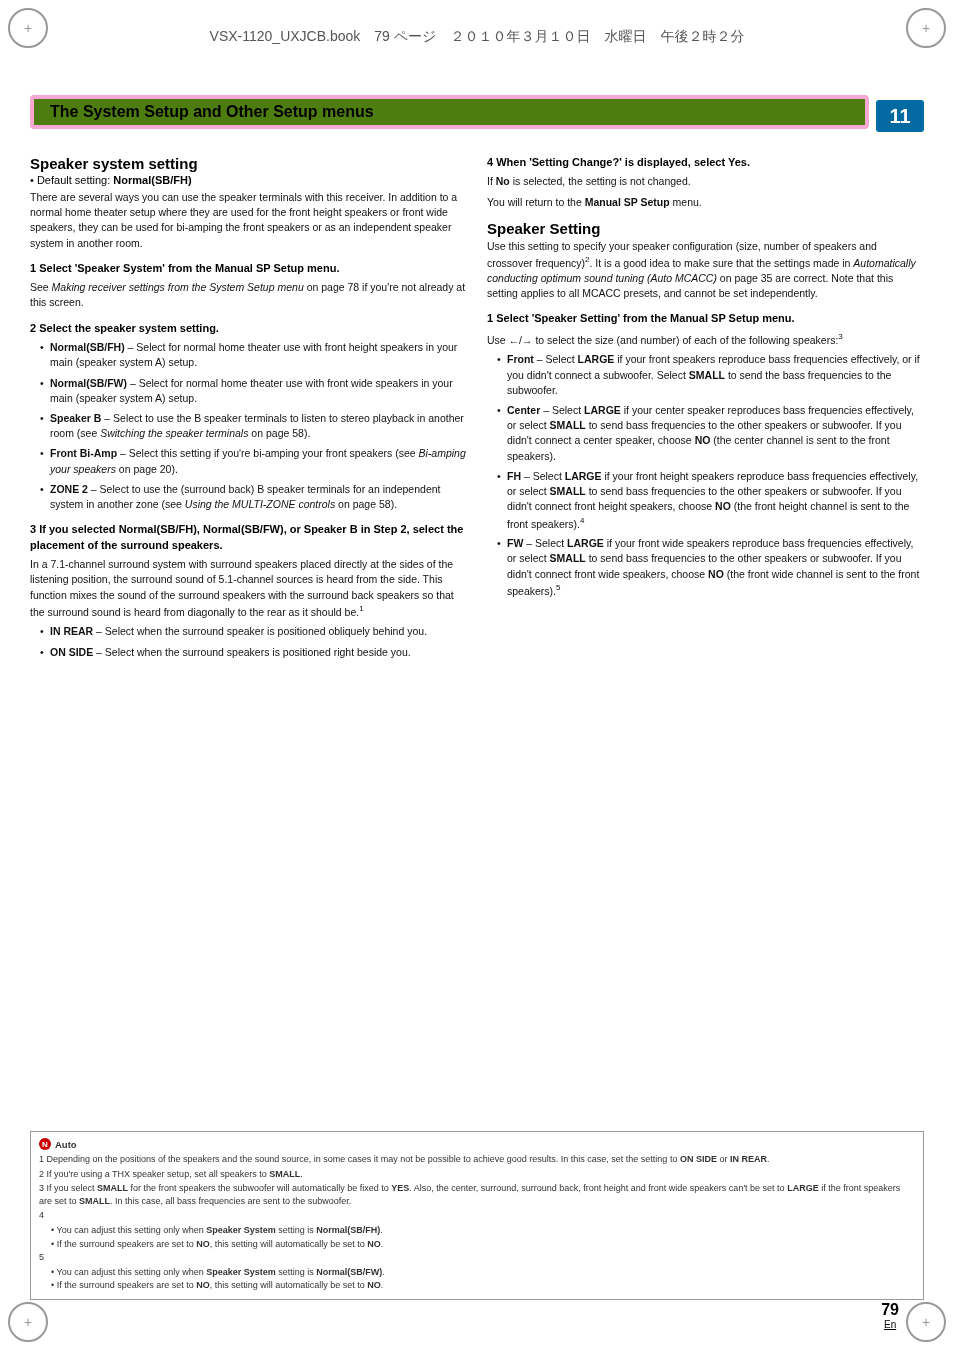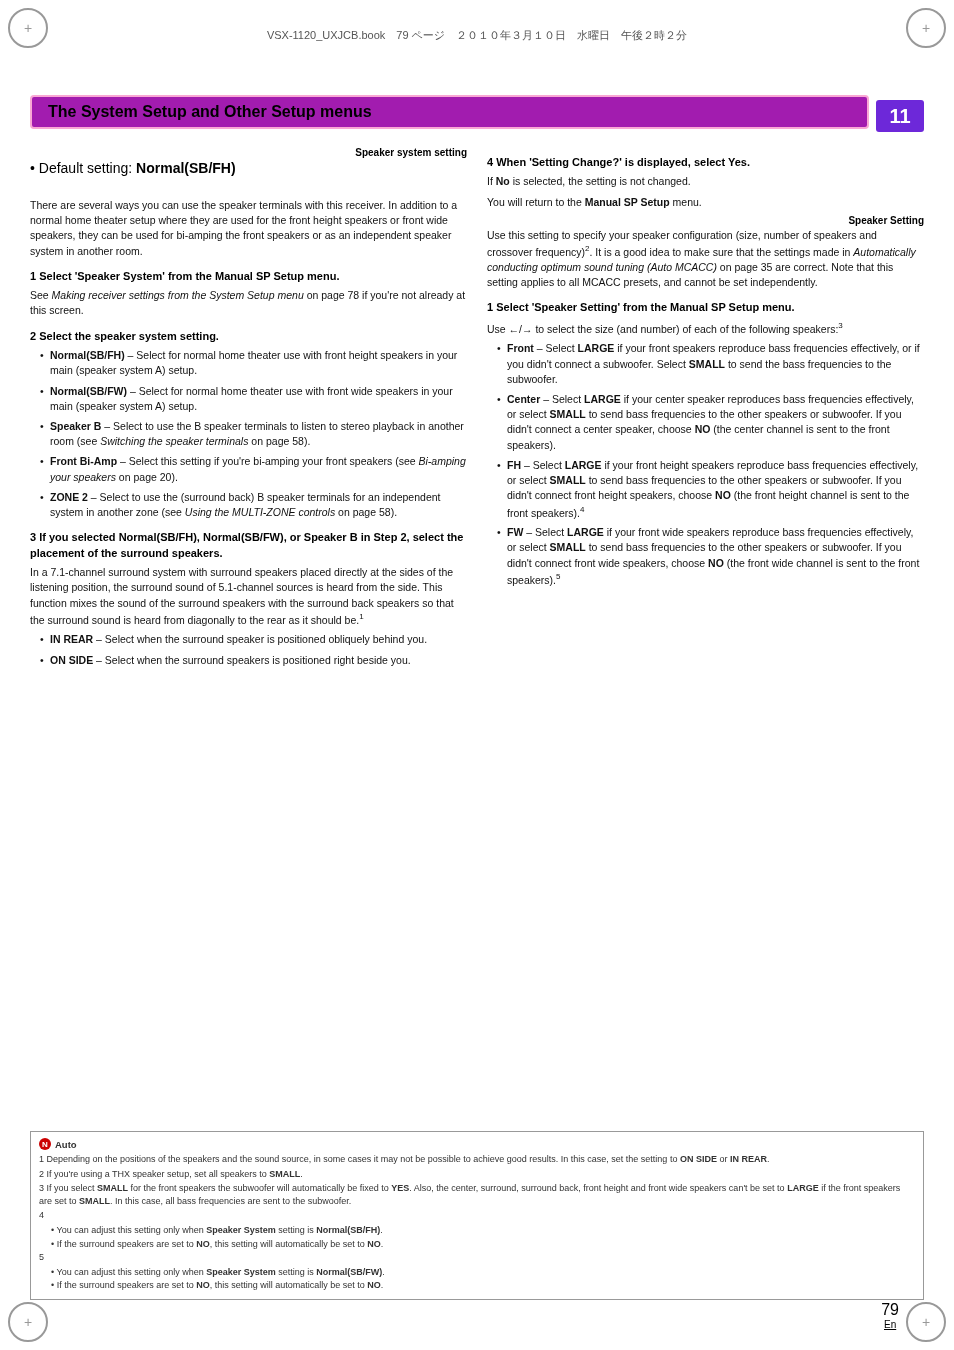--- a/index.html
+++ b/index.html
@@ -33,55 +33,55 @@
       font-size: 14px;
       color: #999;
     }
 
     
     .file-header {
       position: absolute;
       top: 28px;
       left: 55px;
       right: 55px;
-      font-size: 11px;
+      font-size: 14px;
       color: #555;
       text-align: center;
     }
 
     
     .page-badge {
       position: absolute;
       top: 100px;
       right: 30px;
-      background: #6d28d9;
+      background: #0369a1;
       color: #fff;
       font-size: 20px;
       font-weight: bold;
       width: 48px;
       height: 32px;
       display: flex;
       align-items: center;
       justify-content: center;
       border-radius: 3px;
     }
 
     
     .title-bar {
       position: absolute;
       top: 95px;
       left: 30px;
       right: 85px;
       height: 34px;
-      border: 2px solid #f9a8d4;
+      border: 4px solid #f9a8d4;
       border-radius: 4px;
       display: flex;
       align-items: center;
       padding-left: 16px;
-      background: #a21caf;
+      background: #4d7c0f;
     }
     .title-bar h1 {
       font-size: 16px;
       font-weight: bold;
       color: #000;
     }
 
     
     .content {
       position: absolute;
@@ -95,29 +95,28 @@
 
     .col-left {
       flex: 1;
     }
     .col-right {
       flex: 1;
     }
 
     
     .section-title {
-      font-size: 10px;
+      font-size: 15px;
       font-weight: bold;
       margin-bottom: 2px;
-      margin-top: 2px;
-      text-align: right;
+      margin-top: 10px;
     }
     .section-subtitle {
-      font-size: 14px;
-      margin-bottom: 22px;
+      font-size: 11px;
+      margin-bottom: 4px;
     }
     .section-subtitle strong {
       font-weight: bold;
     }
 
     p {
       font-size: 10.5px;
       line-height: 1.45;
       margin-bottom: 6px;
       color: #111;
@@ -288,15 +287,15 @@
   <div class="note-item">3  If you select <strong>SMALL</strong> for the front speakers the subwoofer will automatically be fixed to <strong>YES</strong>. Also, the center, surround, surround back, front height and front wide speakers can't be set to <strong>LARGE</strong> if the front speakers are set to <strong>SMALL</strong>. In this case, all bass frequencies are sent to the subwoofer.</div>
   <div class="note-item">4</div>
   <div class="note-sub-item">• You can adjust this setting only when <strong>Speaker System</strong> setting is <strong>Normal(SB/FH)</strong>.</div>
   <div class="note-sub-item">• If the surround speakers are set to <strong>NO</strong>, this setting will automatically be set to <strong>NO</strong>.</div>
   <div class="note-item">5</div>
   <div class="note-sub-item">• You can adjust this setting only when <strong>Speaker System</strong> setting is <strong>Normal(SB/FW)</strong>.</div>
   <div class="note-sub-item">• If the surround speakers are set to <strong>NO</strong>, this setting will automatically be set to <strong>NO</strong>.</div>
 </div>
 
 <div style="position:absolute;bottom:20px;right:55px;display:flex;flex-direction:column;align-items:center;">
-  <span style="font-size:16px;font-weight:normal;">79</span>
+  <span style="font-size:16px;font-weight:bold;">79</span>
   <span style="font-size:10px;text-decoration:underline;">En</span>
 </div>
 
 </body></html>

